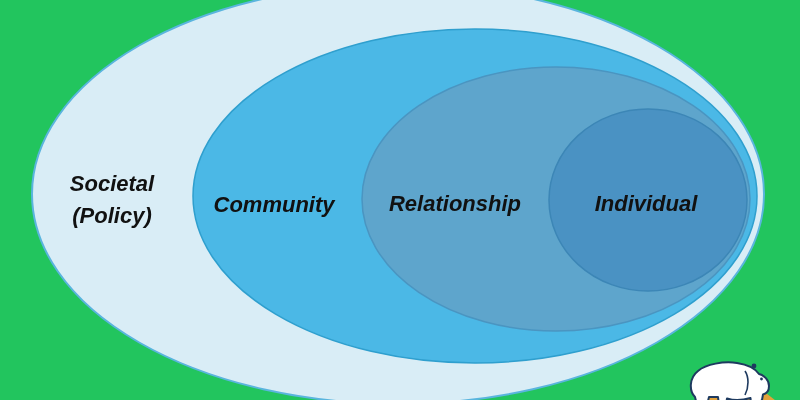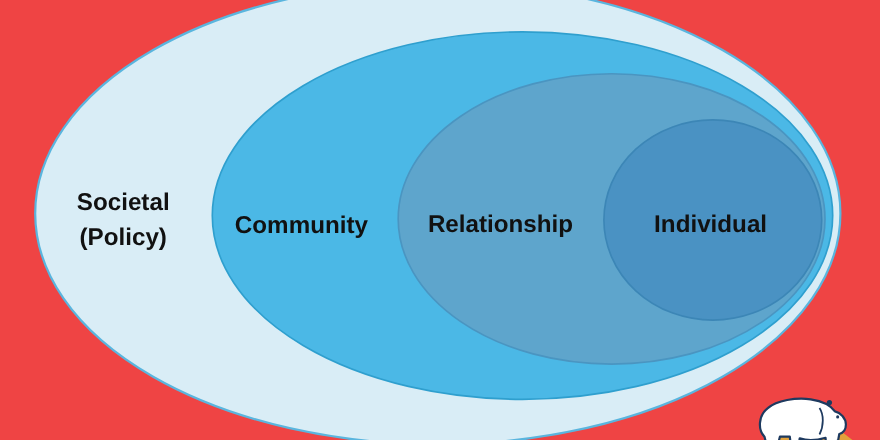--- a/index.html
+++ b/index.html
@@ -1,21 +1,22 @@
 <!DOCTYPE html>
 <html><head>
 <meta charset="utf-8">
 <style>
   html,body{margin:0;padding:0;background:#ffffff;}
   .canvas{
     position:relative;
     width:800px;height:400px;
-    background:#ef4444;
+    background:#22c55e;
     overflow:hidden;
     font-family:"Liberation Sans", sans-serif;
+    font-style:italic;
   }
   .diagram-svg{position:absolute;left:0;top:0;}
   .level-label{
     font-family:"Liberation Sans", sans-serif;
     font-weight:700;
     font-size:22px;
     fill:#111111;
   }
   .logo-svg{position:absolute;left:683px;top:357px;}
 </style>

